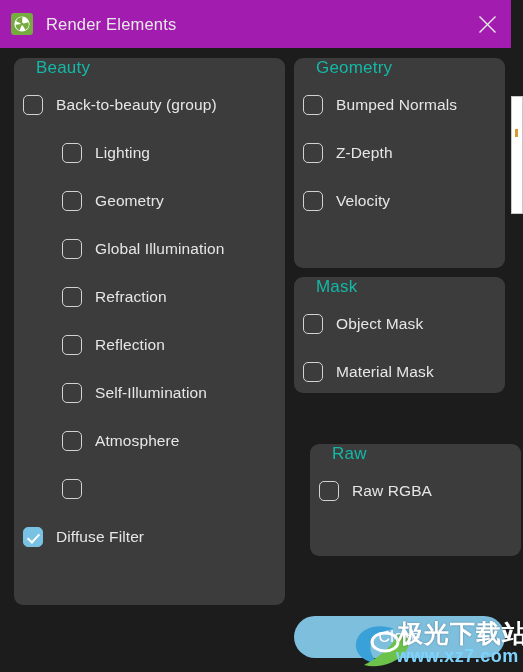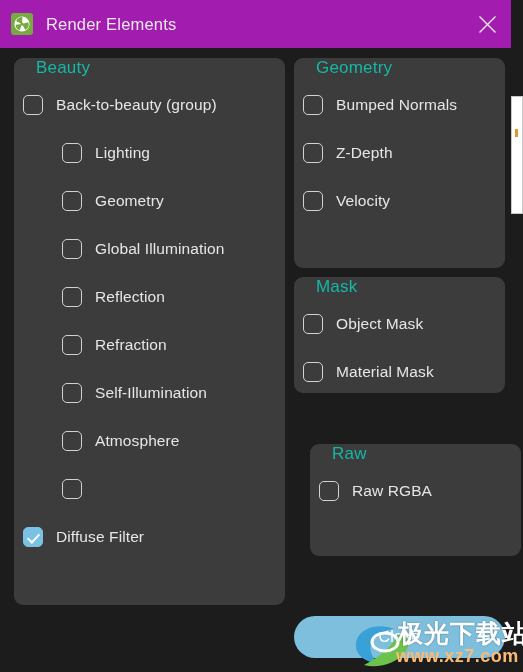--- a/index.html
+++ b/index.html
@@ -214,21 +214,21 @@
     text-shadow: 0 0 2px rgba(0,0,0,.35);
     letter-spacing: 1px;
     white-space: nowrap;
   }
   #wm-url {
     position: absolute;
     left: 44px;
     top: 31px;
     font-size: 18px;
     font-weight: bold;
-    color: #fdba74;
+    color: #7dd3fc;
     letter-spacing: .5px;
     white-space: nowrap;
   }
   #wm-logo {
     position: absolute;
     left: 0px;
     top: 4px;
   }
 </style>
 </head>
@@ -278,26 +278,26 @@
         <span class="cb-label">Geometry</span>
       </div>
 
       <div class="cb-row indent">
         <span class="cb-box"></span>
         <span class="cb-label">Global Illumination</span>
       </div>
 
       <div class="cb-row indent">
         <span class="cb-box"></span>
+        <span class="cb-label">Refraction</span>
+      </div>
+
+      <div class="cb-row indent">
+        <span class="cb-box"></span>
         <span class="cb-label">Reflection</span>
-      </div>
-
-      <div class="cb-row indent">
-        <span class="cb-box"></span>
-        <span class="cb-label">Refraction</span>
       </div>
 
       <div class="cb-row indent">
         <span class="cb-box"></span>
         <span class="cb-label">Self-Illumination</span>
       </div>
 
       <div class="cb-row indent">
         <span class="cb-box"></span>
         <span class="cb-label">Atmosphere</span>

